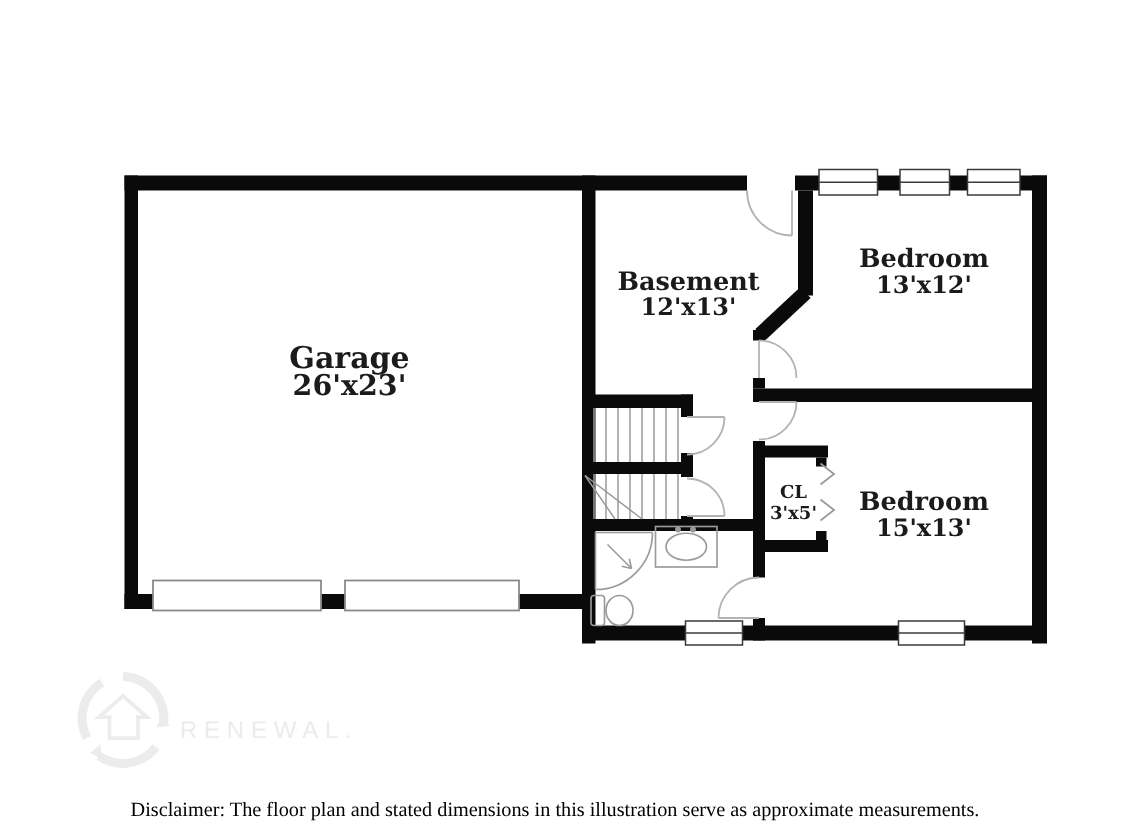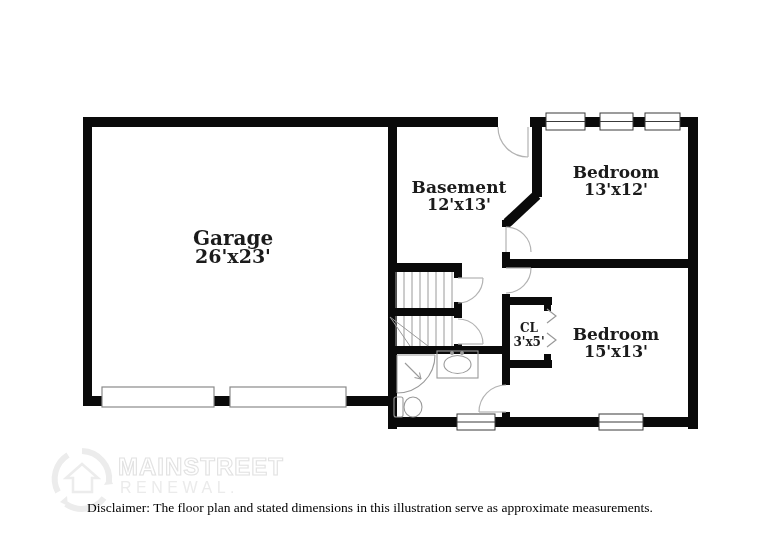--- a/index.html
+++ b/index.html
@@ -32,21 +32,21 @@
     font-family:"Liberation Sans",sans-serif;
     font-size:16px;font-weight:500;letter-spacing:4.5px;
     color:#ebebeb;white-space:nowrap;
   }
   .disclaimer{
     position:absolute;left:0;right:20px;top:499px;
     text-align:center;
     font-family:"Liberation Serif","DejaVu Serif",serif;
     font-size:13.5px;line-height:17.5px;color:#000000;
   }
-  .disclaimer div{white-space:nowrap;}
+  .disclaimer div{white-space:nowrap;margin-top:32px;}
 </style>
 </head>
 <body>
 
 <div class="canvas">
 
   <svg class="plan-svg" width="760" height="553" viewBox="0 0 760 553">
 
     <g fill="#0a0a0a">
 
@@ -206,21 +206,20 @@
 
   <div class="logo">
     <svg class="logo-mark" width="72" height="76" viewBox="0 0 72 76" fill="none" stroke="#ececec">
       <path d="M36,11 A28,28 0 0 1 63,42" stroke-width="6"></path>
       <path d="M58,58 A28,28 0 0 1 20,64" stroke-width="6"></path>
       <path d="M12,52 A28,28 0 0 1 22,15" stroke-width="6"></path>
       <path d="M36,24 L52,38 H46 V52 H27 V38 H20 Z" stroke-width="2.5"></path>
       <path d="M63,36 L67,44 L58,45 Z" fill="#ececec" stroke="none"></path>
       <path d="M22,66 L14,62 L21,56 Z" fill="#ececec" stroke="none"></path>
     </svg>
-    <div class="logo-title">MAINSTREET</div>
     <div class="logo-sub">RENEWAL.</div>
   </div>
 
   <div class="disclaimer">
     <div>Disclaimer: The floor plan and stated dimensions in this illustration serve as approximate measurements.</div>
   </div>
 
 </div>
 
 </body></html>

